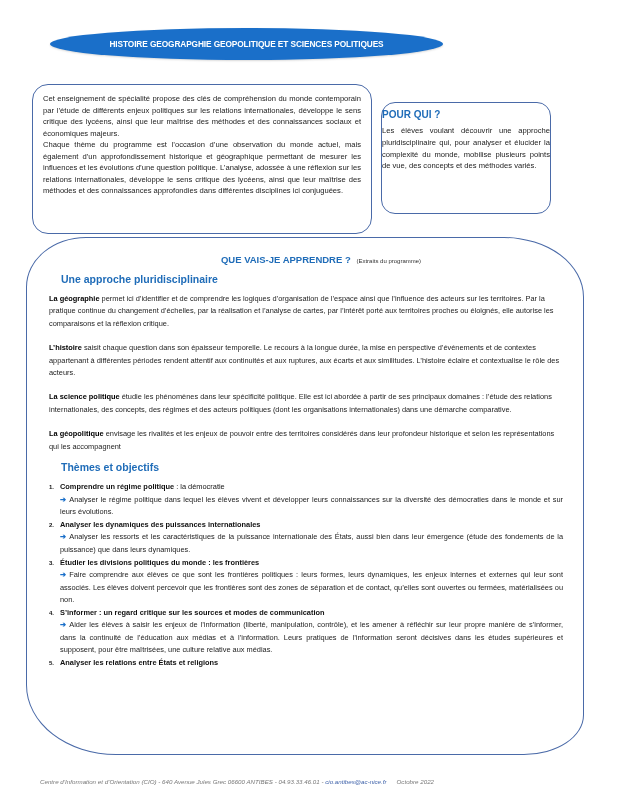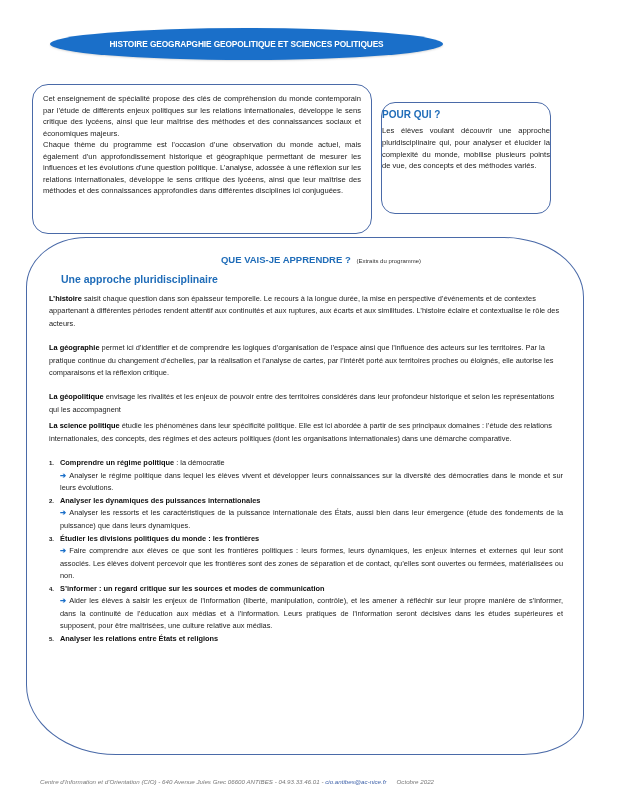--- a/index.html
+++ b/index.html
@@ -96,32 +96,33 @@
 
 <div class="main-box">
   <div class="main-heading">
     <span>QUE VAIS-JE APPRENDRE ?</span>
     <span class="sub">(Extraits du programme)</span>
   </div>
 
   <div class="section-title">Une approche pluridisciplinaire</div>
 
   <div class="para">
+    <b>La géographie</b><span> permet ici d’identifier et de comprendre les logiques d’organisation de l’espace ainsi que l’influence des acteurs sur les territoires. Par la pratique continue du changement d’échelles, par la réalisation et l’analyse de cartes, par l’intérêt porté aux territoires proches ou éloignés, elle autorise les comparaisons et la réflexion critique.</span>
+  </div>
+  <div class="para">
     <b>L’histoire</b><span> saisit chaque question dans son épaisseur temporelle.  Le recours à la longue durée, la mise en perspective d’événements et de contextes appartenant à différentes périodes rendent attentif aux continuités et aux ruptures, aux écarts et aux similitudes. L’histoire éclaire et contextualise le rôle des acteurs.</span>
   </div>
   <div class="para">
-    <b>La géographie</b><span> permet ici d’identifier et de comprendre les logiques d’organisation de l’espace ainsi que l’influence des acteurs sur les territoires. Par la pratique continue du changement d’échelles, par la réalisation et l’analyse de cartes, par l’intérêt porté aux territoires proches ou éloignés, elle autorise les comparaisons et la réflexion critique.</span>
+    <b>La science politique</b><span> étudie les phénomènes dans leur spécificité politique. Elle est ici abordée à partir de ses principaux domaines : l’étude des relations internationales, des concepts, des régimes et des acteurs politiques (dont les organisations internationales) dans une démarche comparative.</span>
   </div>
   <div class="para" style="margin-bottom:4px;">
     <b>La géopolitique</b><span> envisage les rivalités et les enjeux de pouvoir entre des territoires considérés dans leur profondeur historique et selon les représentations qui les accompagnent</span>
   </div>
-  <div class="para">
-    <b>La science politique</b><span> étudie les phénomènes dans leur spécificité politique. Elle est ici abordée à partir de ses principaux domaines : l’étude des relations internationales, des concepts, des régimes et des acteurs politiques (dont les organisations internationales) dans une démarche comparative.</span>
-  </div>
 
+  <div class="section-title">Thèmes et objectifs</div>
 
   <ol class="themes">
     <li class="theme">
       <div class="theme-head">
         <span class="num">1.</span><span>Comprendre un régime politique</span><span class="rest"> : la démocratie</span>
       </div>
       <div class="theme-desc">
         <span class="arrow">➔</span><span>Analyser le régime politique dans lequel les élèves vivent et développer leurs connaissances sur la diversité des démocraties dans le monde et sur leurs évolutions.</span>
       </div>
     </li>

